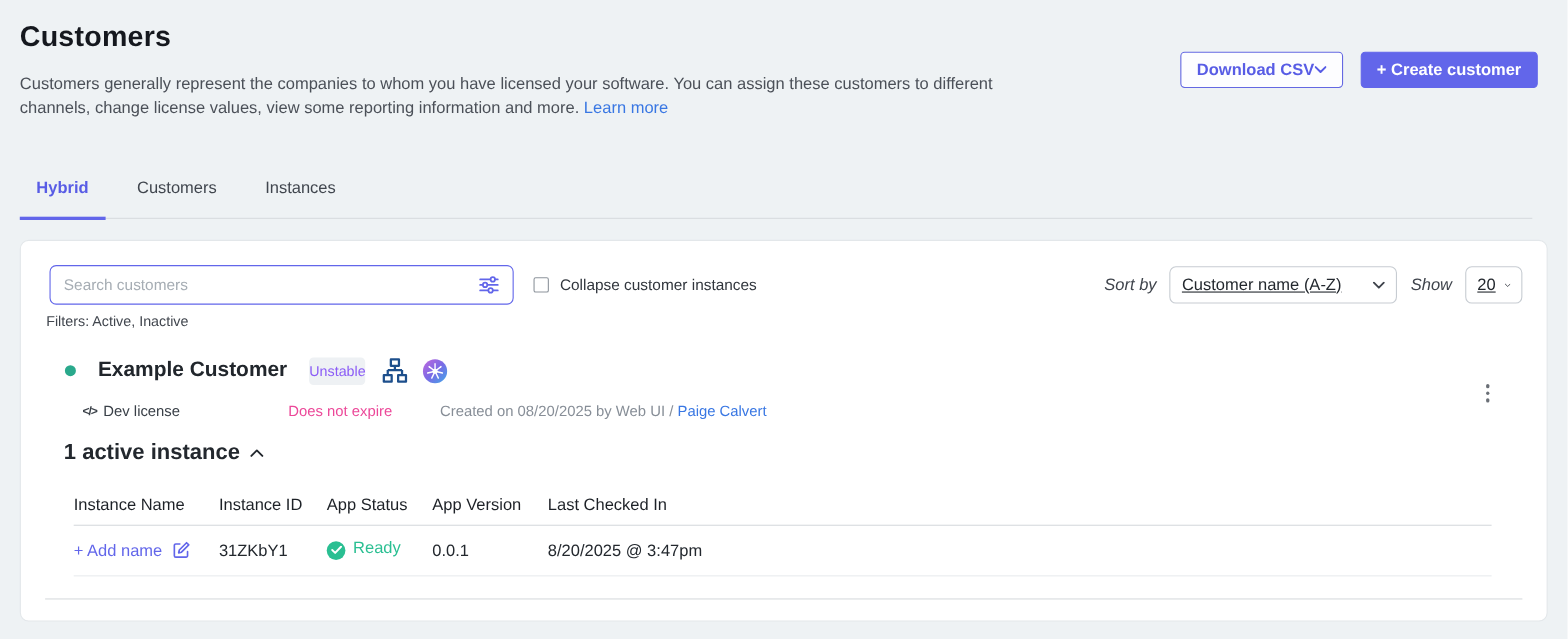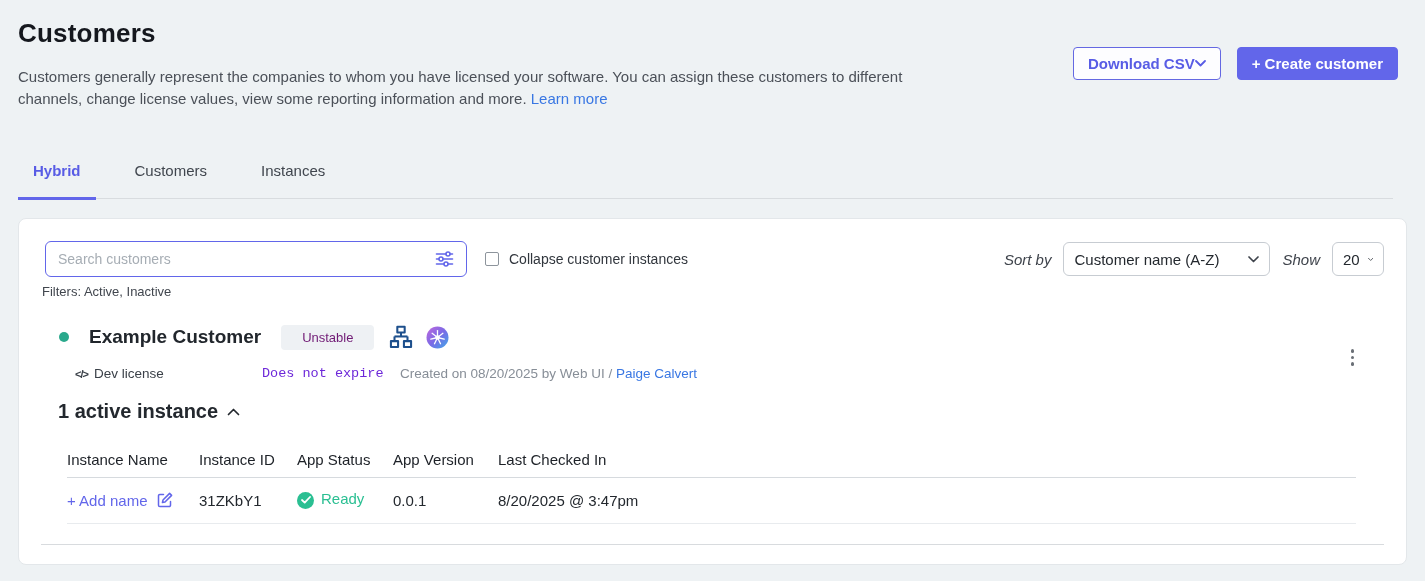--- a/index.html
+++ b/index.html
@@ -35,21 +35,21 @@
   .btn-outline {
     background:#fdfdff; border:1px solid #6468e2; color:#585ce5;
   }
   .btn-primary {
     background:#6266ea; border:1px solid #6266ea; color:#ffffff;
   }
 
   
   .tabs {
     position:absolute; left:18px; top:162px; width:1375px;
-    display:flex; gap:24px; border-bottom:1px solid #d8dcdf;
+    display:flex; gap:14px; border-bottom:1px solid #d8dcdf;
   }
   .tab {
     padding:0 15px 18px 15px; font-size:15px; color:#40464e; cursor:pointer;
   }
   .tab.active {
     color:#585ce5; font-weight:700;
     border-bottom:3px solid #6266ea; margin-bottom:-2px;
   }
 
   
@@ -77,53 +77,53 @@
   .checkbox {
     width:14px; height:14px; border:1.5px solid #8d949c; border-radius:2px; background:#fff;
   }
   .checkbox-label { font-size:14px; color:#31363d; }
 
   .toolbar-right { display:flex; align-items:center; gap:12px; }
   .toolbar-label { font-size:15px; color:#3f444c;font-style:italic; }
   .select {
     height:34px; border:1px solid #c7ccd2; border-radius:6px; background:#fff;
     display:flex; align-items:center; justify-content:space-between;
-    padding:0 10px; font-size:15px; color:#23282e; cursor:pointer; gap:8px;
+    padding:0 10px; font-size:15px; color:#23282e; cursor:pointer; gap:8px;text-decoration:underline;
   }
   .select-sort { width:207px; }
   .select-show { width:52px; }
 
   .filters-line {
     position:absolute; left:23px; top:65px;
     font-size:13px; color:#41464e;
   }
 
   
   .customer-head {
     position:absolute; left:40px; top:104px; right:40px; height:28px;
     display:flex; align-items:center; gap:12px;
   }
   .status-dot { width:10px; height:10px; border-radius:50%; background:#2aa98c; }
   .customer-name { font-size:19px; font-weight:700; color:#21262c; margin-left:8px; }
   .badge {
-    background:#eef1f4; color:#701a75; font-size:13px;
-    padding:5px 21px; border-radius:4px; margin-left:8px;
+    background:#eef1f4; color:#8b5cf6; font-size:13px;
+    padding:5px 0; border-radius:4px; margin-left:8px;
   }
   .head-icons { display:flex; align-items:center; gap:12px; margin-left:2px; }
   .kebab {
     position:absolute; right:48px; top:126px;
     display:flex; flex-direction:column; gap:3px; cursor:pointer; padding:4px;
   }
   .kebab span { width:3.5px; height:3.5px; border-radius:50%; background:#6a6f76; }
 
   
   .license-row { position:absolute; left:0; top:147px; right:40px; height:20px; font-size:13.5px; }
   .license-type { position:absolute; left:56px; display:flex; align-items:center; gap:6px; color:#3a4048; }
   .code-glyph { font-size:11px; font-weight:700; color:#3a4048; letter-spacing:-1px; }
-  .expiry { position:absolute; left:243px; color:#6d28d9;font-family:Liberation Mono, monospace; }
+  .expiry { position:absolute; left:243px; color:#ec4899; }
   .created { position:absolute; left:381px; color:#878e97; }
 
   
   .instances-toggle {
     position:absolute; left:39px; top:181px;
     display:flex; align-items:center; gap:9px; cursor:pointer;
     font-size:20px; font-weight:600; color:#23282e;
   }
 
   

